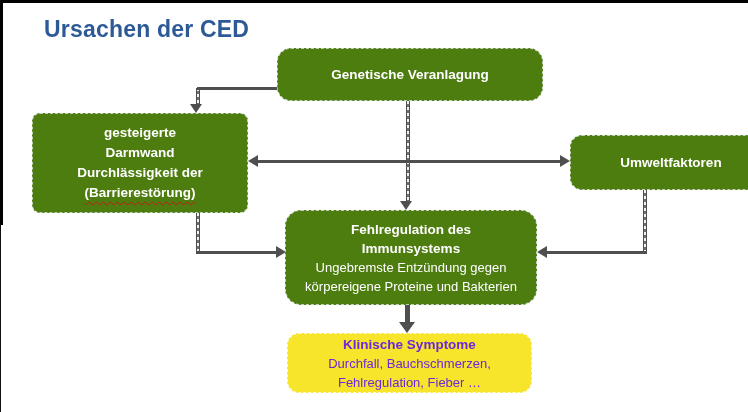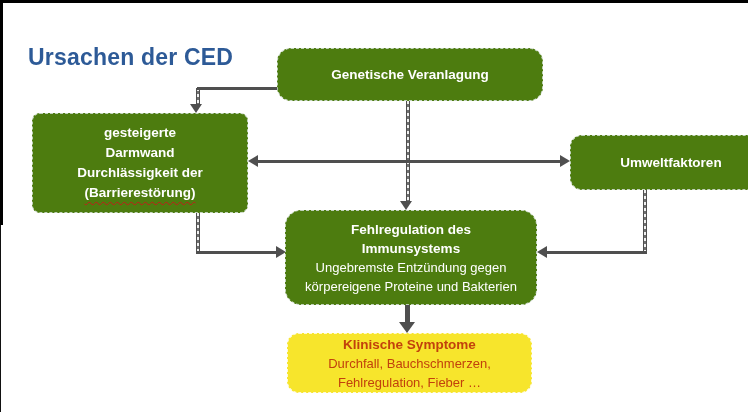--- a/index.html
+++ b/index.html
@@ -9,40 +9,39 @@
     font-family:"Liberation Sans", sans-serif;
     position:relative;
     overflow:hidden;
   }
   
   .frame-top  { position:absolute; left:0; top:0; width:748px; height:3px; background:#000; }
   .frame-left { position:absolute; left:0; top:0; width:3px; height:225px; background:#000; }
   .frame-left-thin { position:absolute; left:0; top:0; width:1px; height:412px; background:#111; }
 
   .slide-title {
-    position:absolute; left:28px; top:16px;
+    position:absolute; left:44px; top:16px;
     font-size:23px; font-weight:bold; color:#2d5a97;
     letter-spacing:0.2px;
-    margin-top:28px;
   }
 
   .node {
     position:absolute;
     box-sizing:border-box;
     display:flex; flex-direction:column; justify-content:center;
     text-align:center;
   }
   .node-blue {
     background:#4d7c0f;
     color:#ffffff;
     border:1.5px dashed rgba(234,240,248,0.75);
   }
   .node-yellow {
     background:#f7e52c;
-    color:#c2410c;
+    color:#6d28d9;
     border:1.5px dashed rgba(255,255,255,0.8);
   }
 
   .genetics   { left:277px; top:48px;  width:266px; height:53px;  border-radius:14px; font-weight:bold; font-size:13.5px; }
   .barrier    { left:32px;  top:113px; width:216px; height:100px; border-radius:8px; font-weight:bold; font-size:13.5px; line-height:20px; }
   .environment{ left:570px; top:135px; width:202px; height:55px;  border-radius:12px; font-weight:bold; font-size:13.5px; }
   .immune     { left:285px; top:210px; width:252px; height:95px;  border-radius:16px; font-size:13px; line-height:19px; padding:4px 12px; }
   .symptoms   { left:287px; top:333px; width:245px; height:60px;  border-radius:12px; font-size:13px; line-height:19px; padding:2px 12px; }
 
   .immune .heading { font-weight:bold; font-size:13.5px; width:185px; margin:0 auto; }

